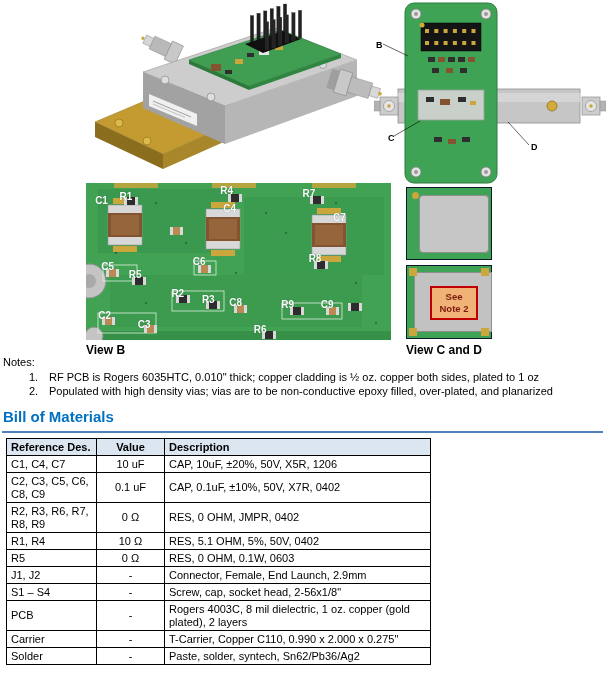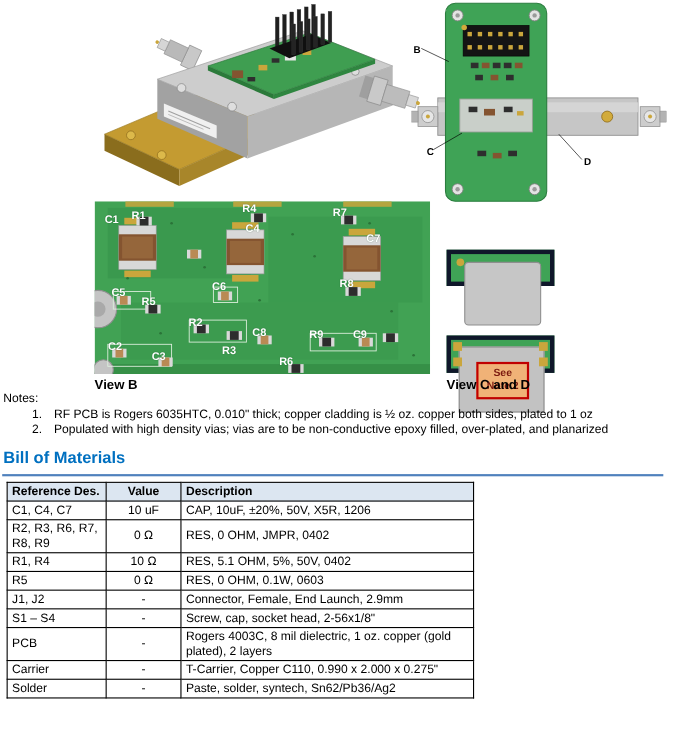--- a/index.html
+++ b/index.html
@@ -9,21 +9,21 @@
   .fig { position:absolute; }
   .fig-iso    { left:85px;  top:2px;   width:310px; height:178px; }
   .fig-top    { left:374px; top:1px;   width:232px; height:186px; }
   .fig-viewb  { left:86px;  top:183px; width:305px; height:158px; }
   .fig-viewcd { left:406px; top:187px; width:94px;  height:152px; display:flex; flex-direction:column; gap:5px; }
 
   .labels-layer { position:absolute; inset:0; }
   .pcb-label { position:absolute; color:#fff; font-size:10px; font-weight:bold; line-height:1;
                font-family:"Liberation Sans", sans-serif; text-shadow:0 0 1px rgba(0,60,20,.6); }
 
-  .cd-panel { position:relative; width:98px; background:var(--pcb-green,#3FA356); border:4px solid #0f172a;margin-top:40px; }
+  .cd-panel { position:relative; width:86px; background:var(--pcb-green,#3FA356); border:1px solid #0f172a; }
   .cd-top { height:73px; } .cd-bottom { height:74px; }
   .lid { position:absolute; left:12px; top:7px; width:70px; height:58px; background:#c6c6c6;
          border:1px solid #8e8e8e; border-radius:4px; }
   .fid { position:absolute; left:5px; top:4px; width:7px; height:7px; border-radius:50%; background:#caa63c; }
   .plate { position:absolute; left:7px; top:6px; width:78px; height:60px; background:#c2c2c2; border:1px solid #8e8e8e; }
   .corner { position:absolute; width:8px; height:8px; background:#caa63c; }
   .corner.c1 { left:2px; top:2px; } .corner.c2 { right:2px; top:2px; }
   .corner.c3 { left:2px; bottom:2px; } .corner.c4 { right:2px; bottom:2px; }
   .see-note { position:absolute; left:23px; top:20px; width:48px; height:34px;
               background:var(--note-box-fill,#F0B277); border:2px solid var(--note-box-border,#C00000);
@@ -326,21 +326,21 @@
         <span class="pcb-label" style="left: 11%; top: 6%;">R1</span>
         <span class="pcb-label" style="left: 44%; top: 2%;">R4</span>
         <span class="pcb-label" style="left: 45%; top: 13%;">C4</span>
         <span class="pcb-label" style="left: 71%; top: 4%;">R7</span>
         <span class="pcb-label" style="left: 81%; top: 19%; text-align: center;">C7</span>
         <span class="pcb-label" style="left: 5%; top: 50%;">C5</span>
         <span class="pcb-label" style="left: 14%; top: 55%;">R5</span>
         <span class="pcb-label" style="left: 35%; top: 47%;">C6</span>
         <span class="pcb-label" style="left: 73%; top: 45%;">R8</span>
         <span class="pcb-label" style="left: 28%; top: 67%;">R2</span>
-        <span class="pcb-label" style="left: 38%; top: 71%; margin-top: 20px;">R3</span>
+        <span class="pcb-label" style="left: 38%; top: 71%;">R3</span>
         <span class="pcb-label" style="left: 47%; top: 73%;">C8</span>
         <span class="pcb-label" style="left: 64%; top: 74%;">R9</span>
         <span class="pcb-label" style="left: 77%; top: 74%;">C9</span>
         <span class="pcb-label" style="left: 4%; top: 81%;">C2</span>
         <span class="pcb-label" style="left: 17%; top: 87%;">C3</span>
         <span class="pcb-label" style="left: 55%; top: 90%;">R6</span>
       </div>
   </div>
 
   <div class="fig fig-viewcd">
@@ -394,20 +394,25 @@
         <th>Description</th>
       </tr>
     </thead>
     <tbody id="bom-body">
         <tr>
           <td class="col-ref">C1, C4, C7</td>
           <td class="col-value">10 uF</td>
           <td class="col-desc">CAP, 10uF, ±20%, 50V, X5R, 1206</td>
         </tr>
         <tr>
+          <td class="col-ref">C2, C3, C5, C6, C8, C9</td>
+          <td class="col-value">0.1 uF</td>
+          <td class="col-desc">CAP, 0.1uF, ±10%, 50V, X7R, 0402</td>
+        </tr>
+        <tr>
           <td class="col-ref">R2, R3, R6, R7, R8, R9</td>
           <td class="col-value">0 Ω</td>
           <td class="col-desc">RES, 0 OHM, JMPR, 0402</td>
         </tr>
         <tr>
           <td class="col-ref">R1, R4</td>
           <td class="col-value">10 Ω</td>
           <td class="col-desc">RES, 5.1 OHM, 5%, 50V, 0402</td>
         </tr>
         <tr>

